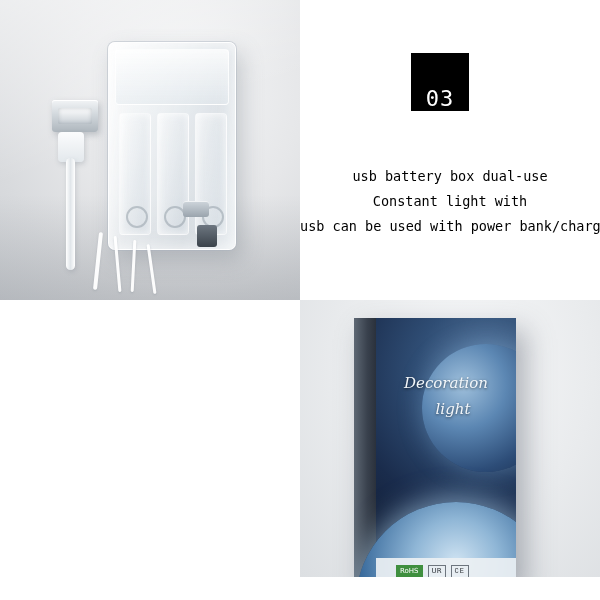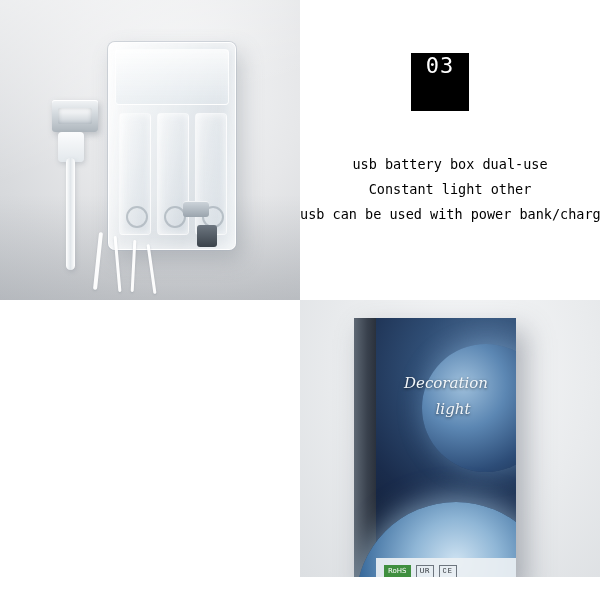--- a/index.html
+++ b/index.html
@@ -177,40 +177,40 @@
   .w4 { left: 150px; top: 244px; width: 3px; height: 50px; transform: rotate(-8deg); }
 
   
   .badge {
     position: absolute;
     width: 58px;
     height: 58px;
     background: #000000;
     color: #ffffff;
     display: flex;
-    align-items: flex-start;
+    align-items: flex-end;
     justify-content: center;
     font-size: 22px;
     letter-spacing: 1px;
     font-family: "DejaVu Sans Mono", monospace;
   }
   .badge-03 { left: 411px; top: 53px; }
 
   .copy {
     position: absolute;
     text-align: center;
     color: #000000;
     font-size: 13.5px;
     line-height: 25px;
     font-family: "DejaVu Sans Mono", monospace;
     white-space: nowrap;
   }
   .copy-03 {
     left: 300px;
-    top: 152px;
+    top: 164px;
     width: 300px;
   }
   .copy div { margin: 0; }
 
   
   .section-04 {
     position: absolute;
     left: 0;
     top: 300px;
     width: 600px;
@@ -296,21 +296,21 @@
   .pkg-footer {
     position: absolute;
     left: 22px;
     right: 0;
     bottom: 0;
     height: 26px;
     background: rgba(236,240,243,0.92);
     display: flex;
     align-items: center;
     gap: 5px;
-    padding-left: 8px;
+    padding-left: 20px;
   }
   .mark {
     font-size: 7px;
     color: #2a2f35;
     border: 1px solid #6d757e;
     padding: 1px 3px;
     line-height: 9px;
     font-family: "DejaVu Sans", sans-serif;
   }
   .mark.green { background: #3f8f3f; color: #ffffff; border-color: #3f8f3f; }
@@ -350,21 +350,21 @@
       <div class="thin-wire w3"></div>
       <div class="thin-wire w4"></div>
     </div>
 
     <div class="badge badge-03">
       <span>03</span>
     </div>
 
     <div class="copy copy-03">
       <div>usb battery box dual-use</div>
-      <div>Constant light other</div>
+      <div>Constant light with</div>
       <div>usb can be used with power bank/charging</div>
     </div>
   </div>
 
   <div class="section-04">
 
     <div class="photo-box">
       <div class="box-wall"></div>
 
       <div class="pkg">

